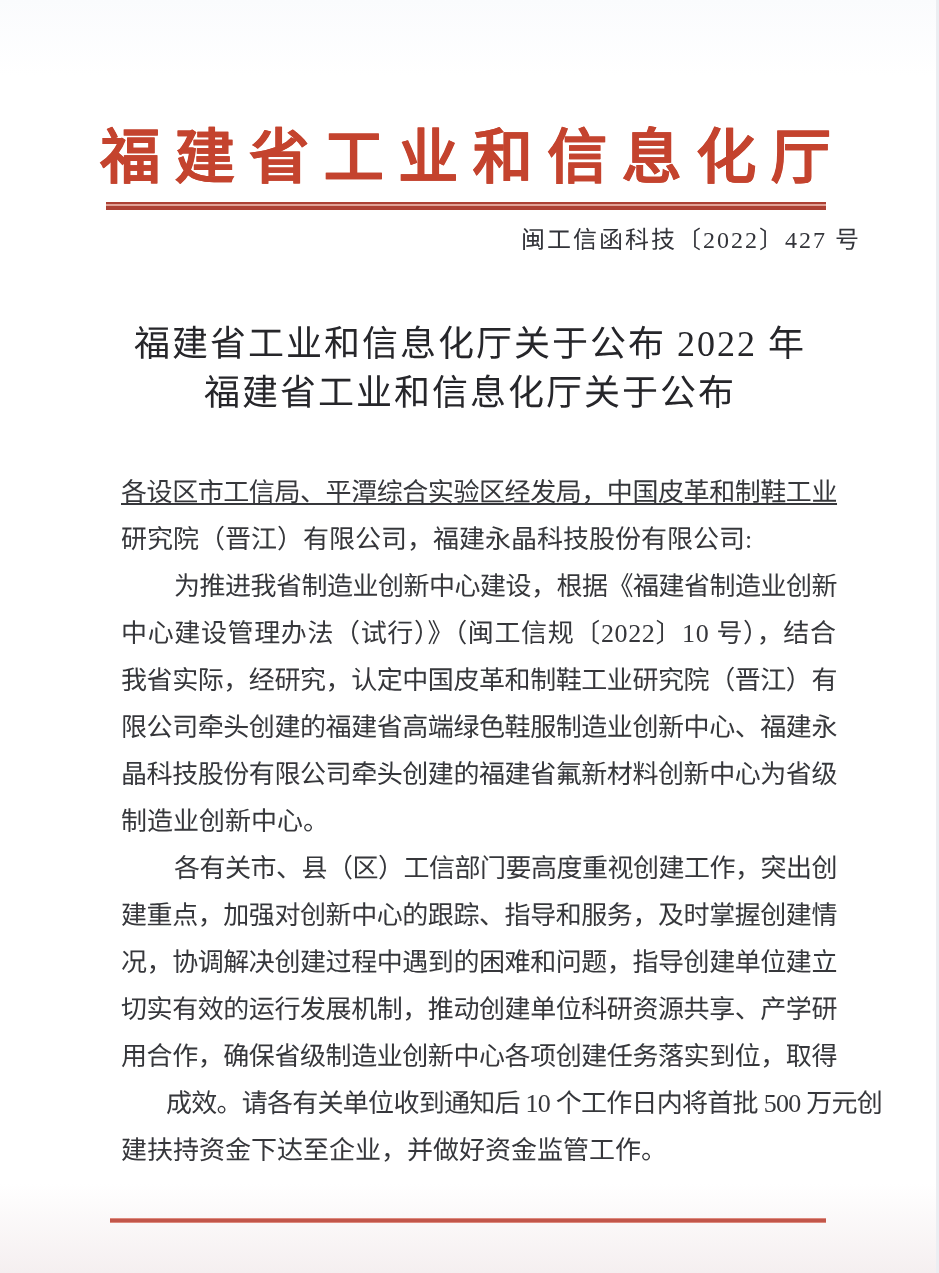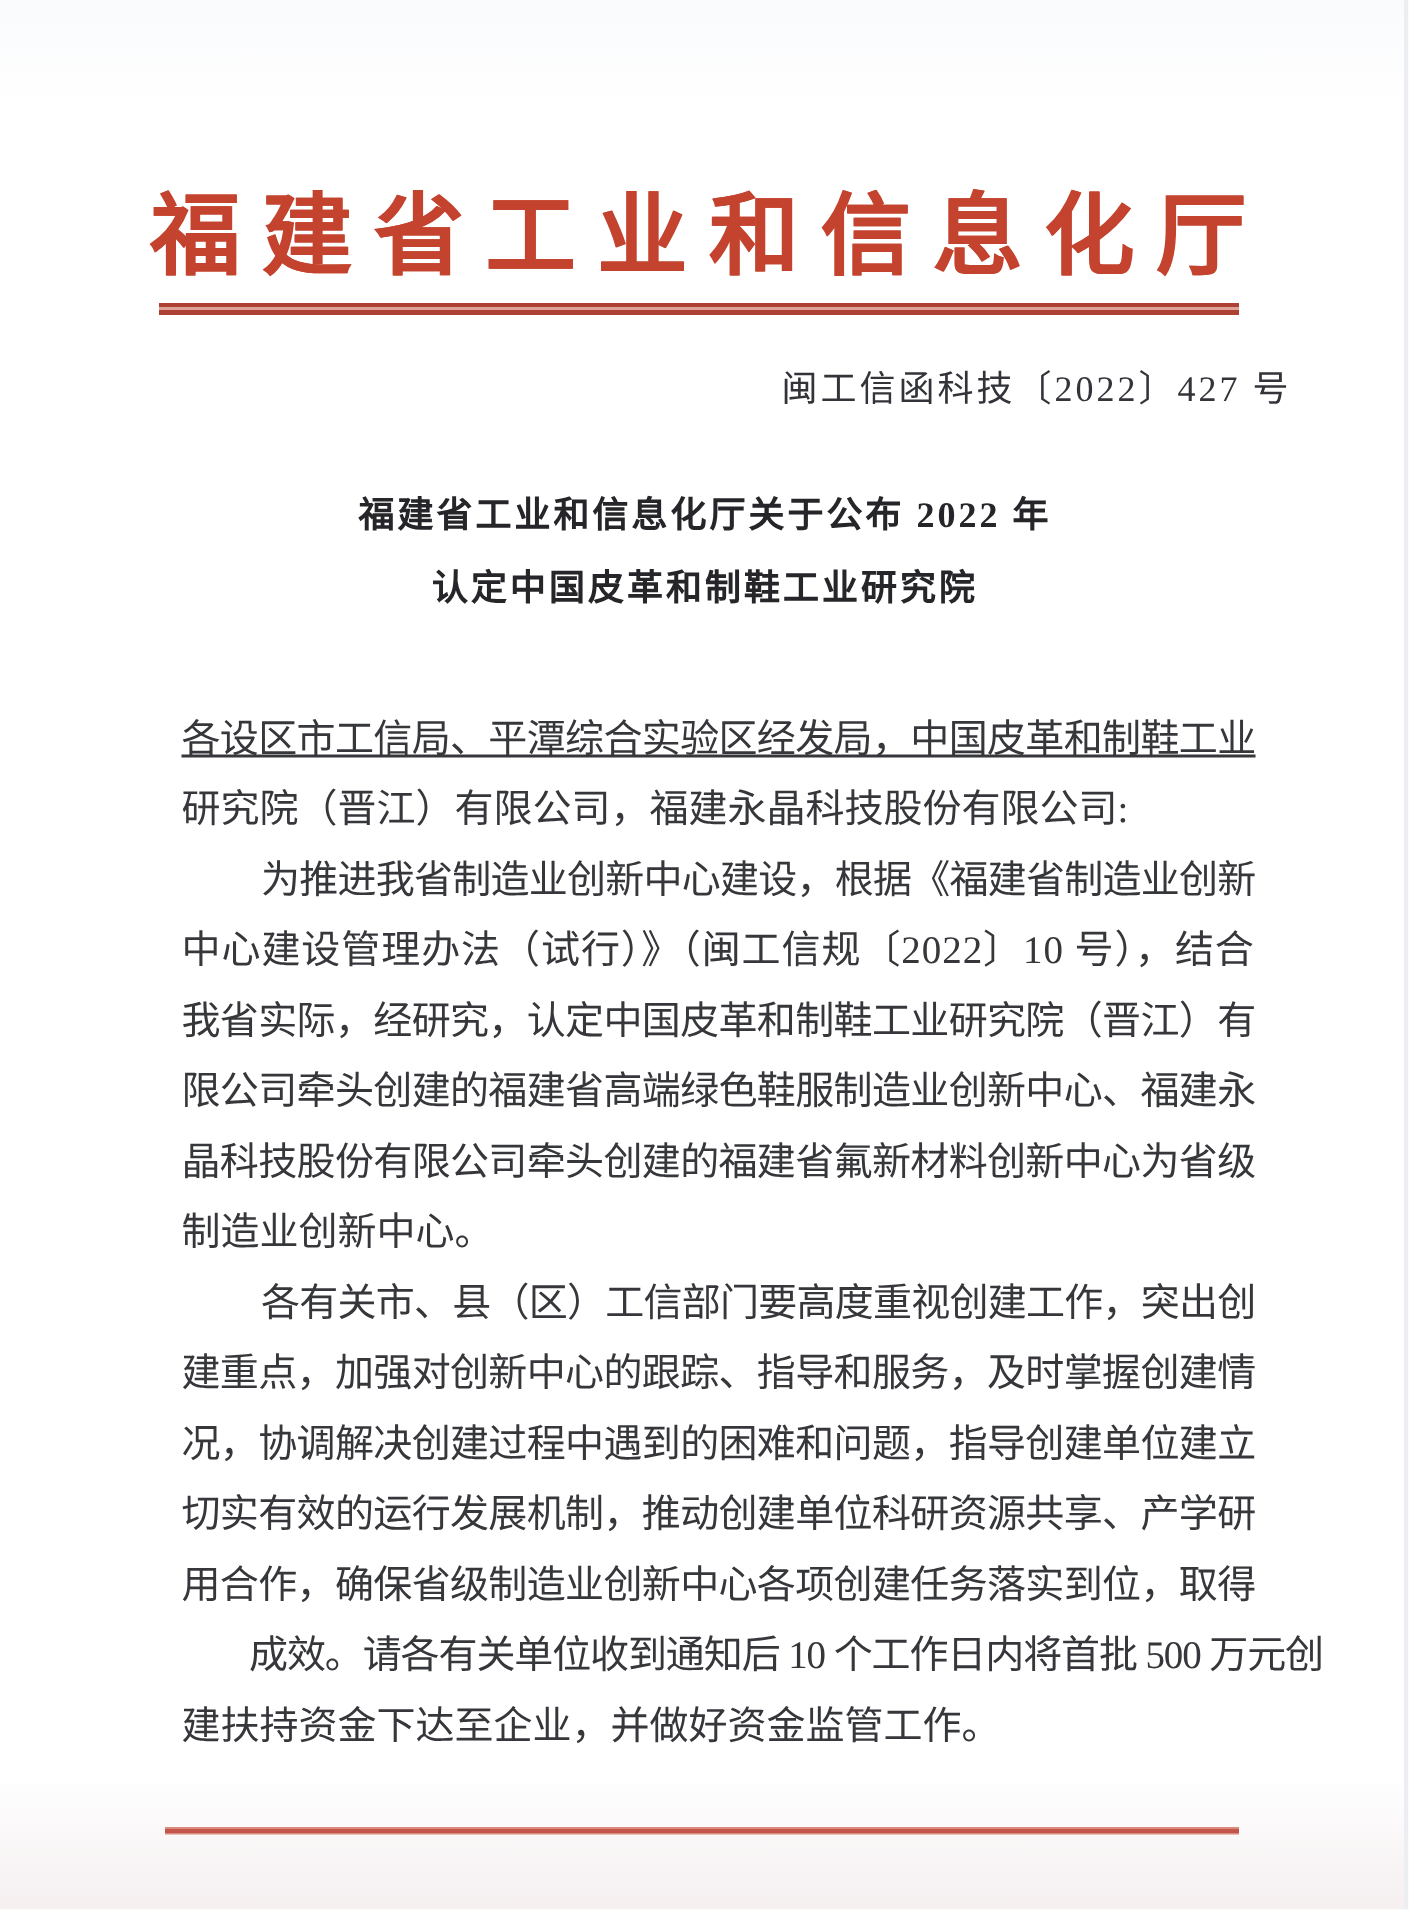--- a/index.html
+++ b/index.html
@@ -43,42 +43,42 @@
     width: 720px;
     height: 8px;
     background: linear-gradient(to bottom,
       #ad4134 0px, #ad4134 2.5px,
       #e0a196 2.5px, #e0a196 4.5px,
       #ad4134 4.5px, #ad4134 8px);
   }
   
   .doc-number {
     position: absolute;
-    top: 243px;
+    top: 223px;
     left: 121px;
     width: 740px;
     text-align: right;
     font-size: 24px;
     line-height: 34px;
     color: #33343a;
     letter-spacing: 2px;
     white-space: nowrap;
   }
   
   .title-block {
     position: absolute;
     top: 320px;
     left: 70px;
     width: 800px;
     text-align: center;
   }
   .title-line {
-    font-size: 24px;
+    font-size: 36px;
     line-height: 49px;
-    font-weight: bold;
+    font-weight: normal;
     color: #26262a;
     letter-spacing: 2px;
     white-space: nowrap;
   }
   
   .body-block {
     position: absolute;
     top: 469px;
     left: 121px;
     width: 716px;
@@ -119,21 +119,21 @@
   <div class="agency-band fill">
     <span class="txt" style="letter-spacing: 14.5px;">福建省工业和信息化厅</span>
   </div>
 
   <div class="head-rule"></div>
 
   <div class="doc-number">闽工信函科技〔2022〕427 号</div>
 
   <div class="title-block">
     <div class="title-line">福建省工业和信息化厅关于公布 2022 年</div>
-    <div class="title-line">认定中国皮革和制鞋工业研究院</div>
+    <div class="title-line">福建省工业和信息化厅关于公布</div>
   </div>
 
   <div class="body-block">
     <div class="bline fill">
       <span class="txt" style="letter-spacing: -0.428571px; text-decoration: underline;">各设区市工信局、平潭综合实验区经发局，中国皮革和制鞋工业</span>
     </div>
     <div class="bline">
       <span class="txt">研究院（晋江）有限公司，福建永晶科技股份有限公司:</span>
     </div>
     <div class="bline indent fill">

